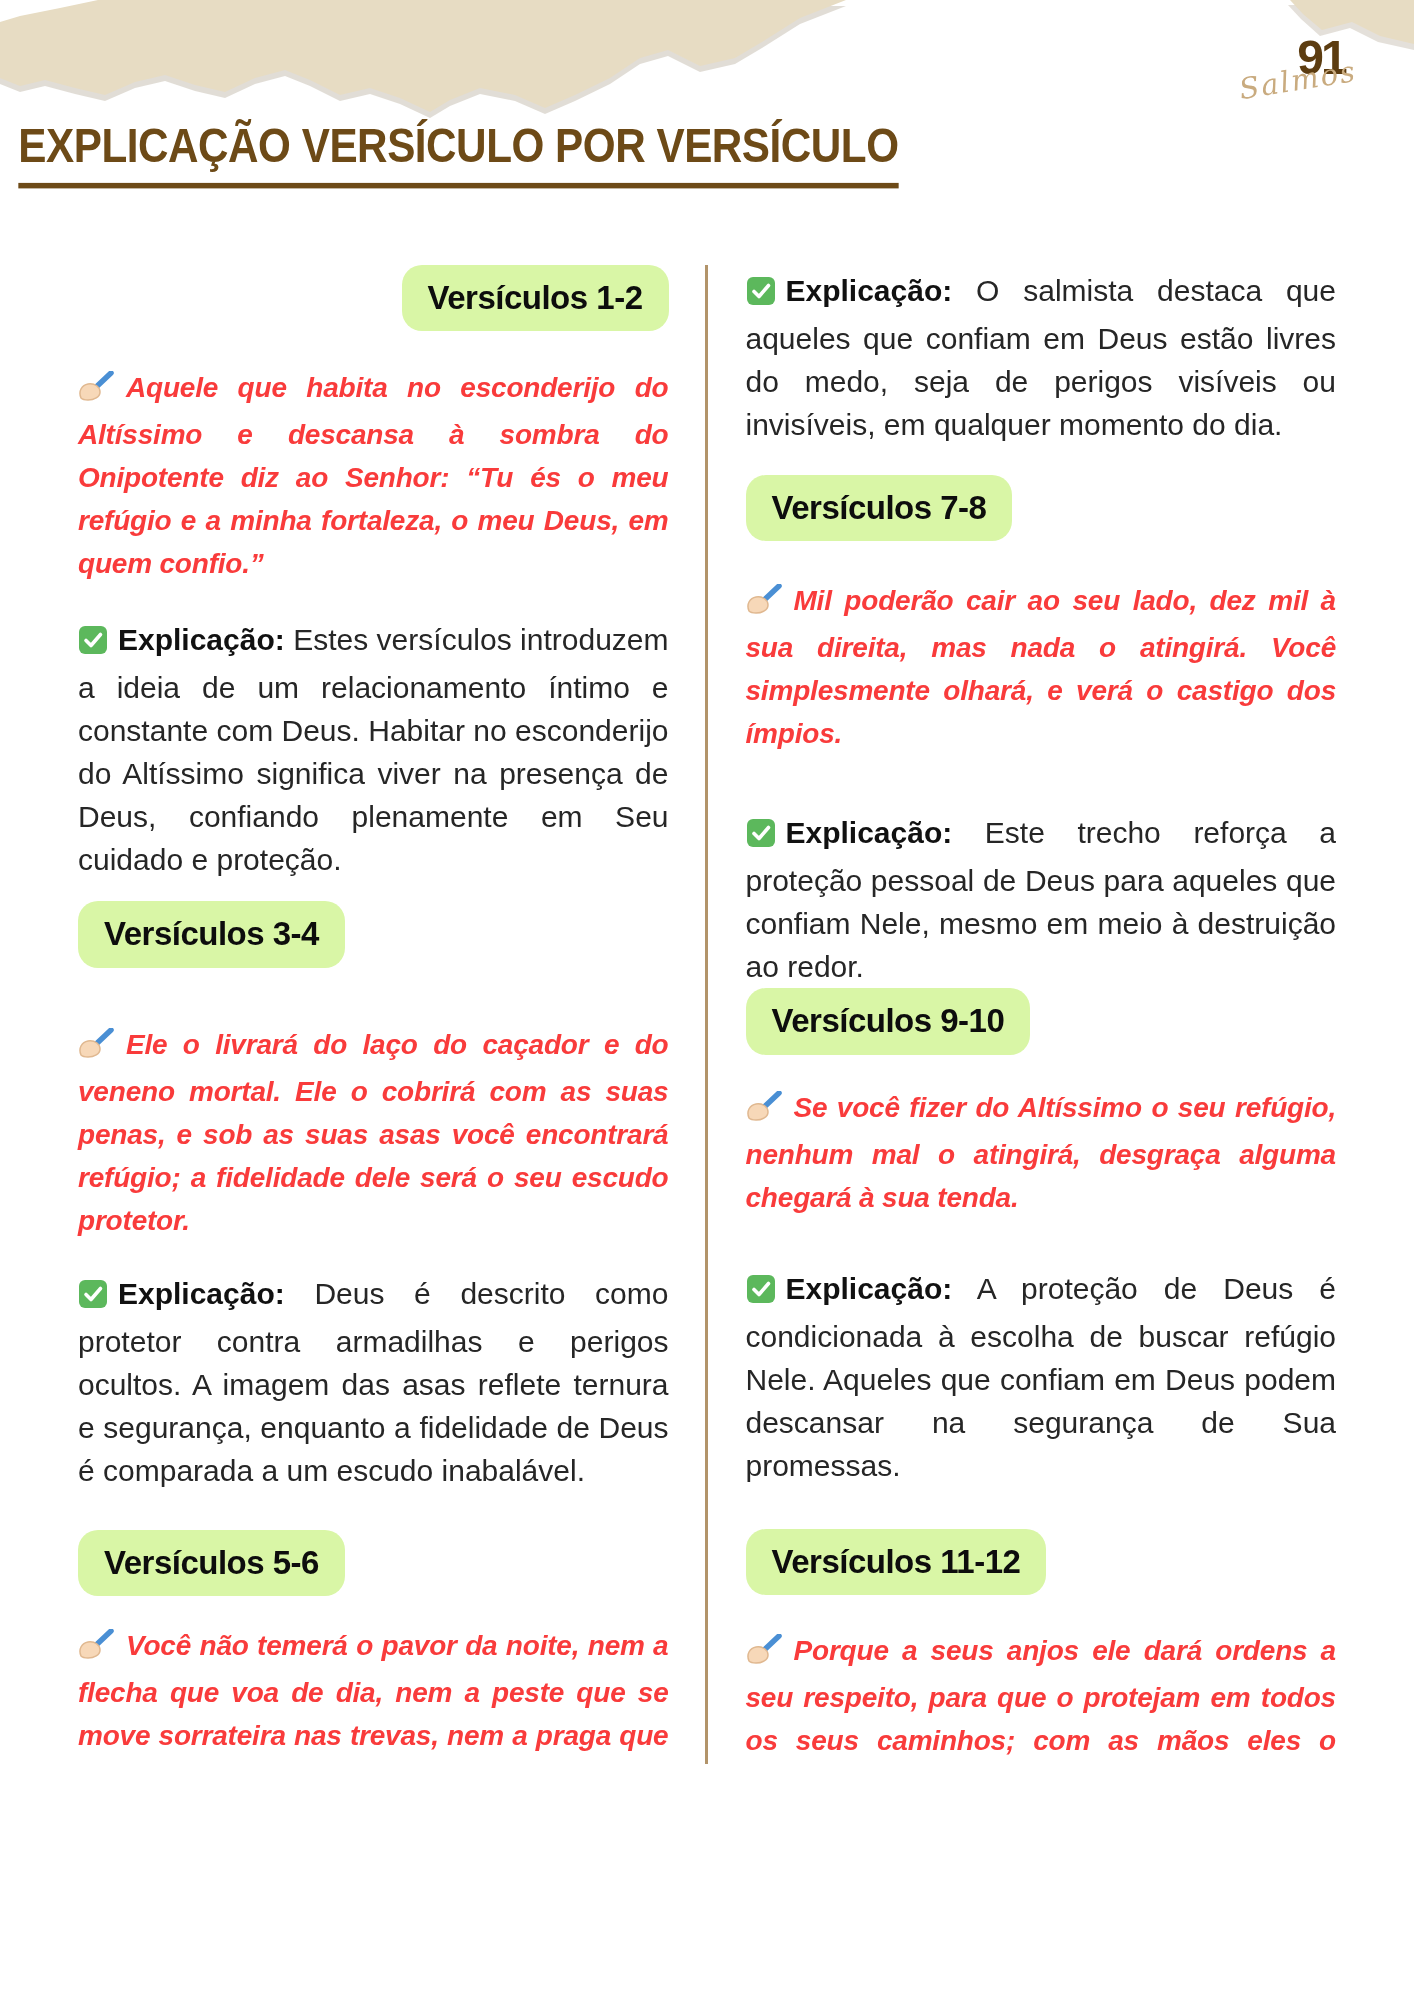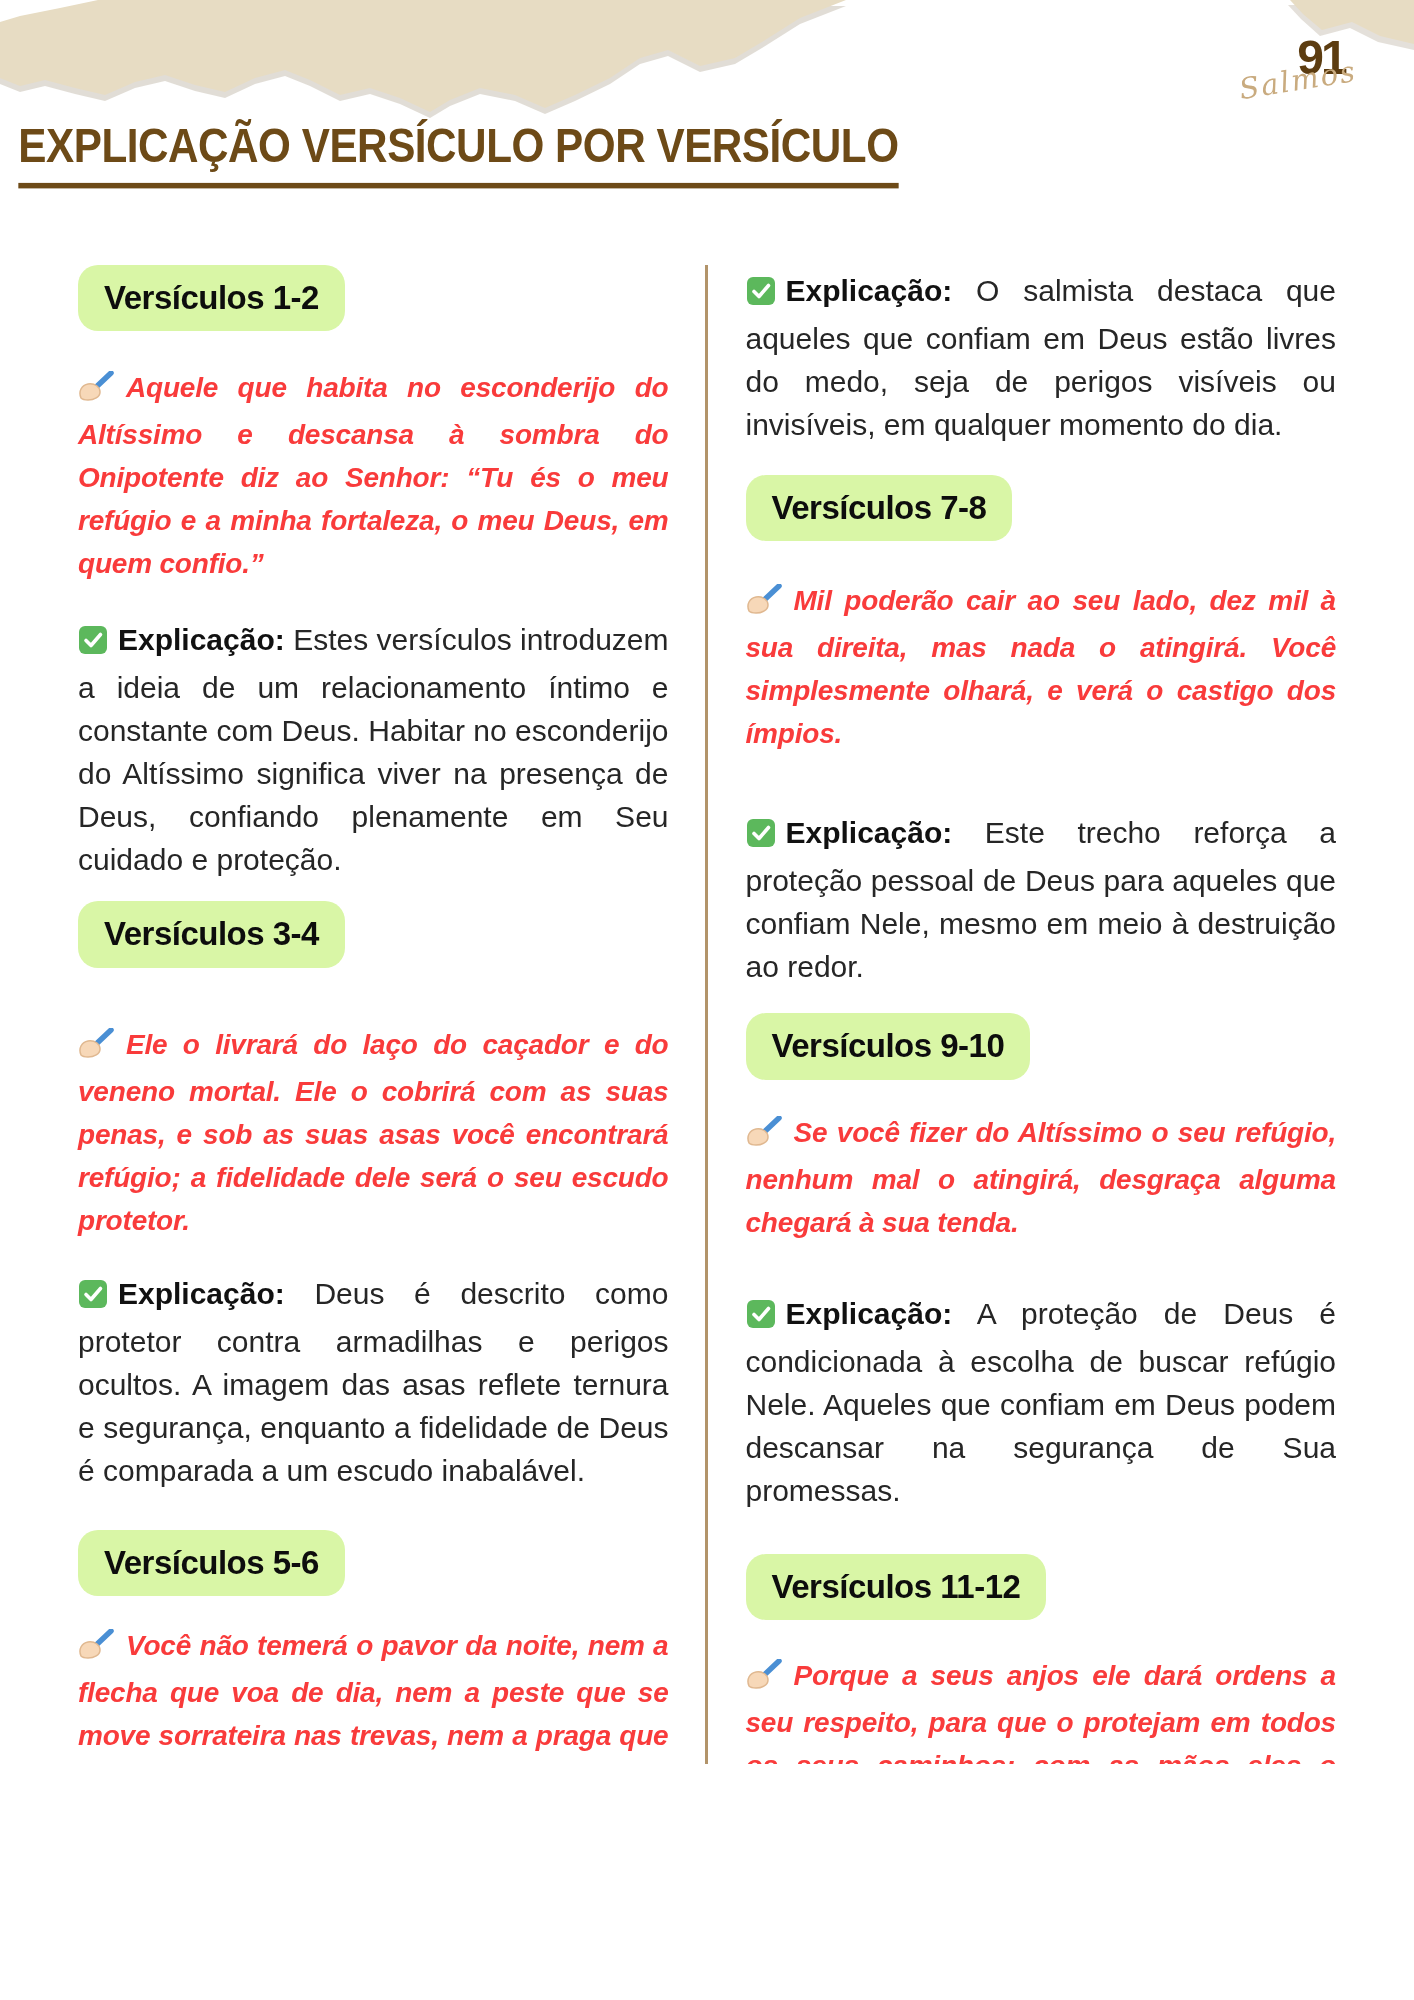--- a/index.html
+++ b/index.html
@@ -68,21 +68,21 @@
   <div class="title-wrap">
     <h1 class="title">EXPLICAÇÃO VERSÍCULO POR VERSÍCULO</h1>
   </div>
 
   <div class="divider"></div>
 
   <div class="content">
 
     <div class="col col-left">
 
-      <div class="pill-row" style="margin-bottom:35px;">
+      <div class="pill-row" style="margin-bottom:35px;text-align:right;">
         <span class="pill">Versículos 1-2</span>
       </div>
 
       <p class="verse" style="margin-bottom:33px;">
         <span class="icon hand"><svg width="36" height="30" viewBox="0 0 36 30">
               <path d="M33 2 L15 19" stroke="#4a8fd4" stroke-width="5.5" stroke-linecap="round" fill="none"></path>
               <path d="M3 27 C0 20 4 14 10 13 C17 12 22 16 22 21 C22 26 16 29 10 29 C7 29 4.5 28.5 3 27 Z" fill="#f7d8b8" stroke="#e0b890" stroke-width="1.5"></path>
             </svg></span><span>Aquele que habita no esconderijo do Altíssimo e descansa à sombra do Onipotente diz ao Senhor: “Tu és o meu refúgio e a minha fortaleza, o meu Deus, em quem confio.”</span>
       </p>
 
@@ -137,21 +137,21 @@
         <span class="pill">Versículos 7-8</span>
       </div>
 
       <p class="verse" style="margin-bottom:56px;">
         <span class="icon hand"><svg width="36" height="30" viewBox="0 0 36 30">
               <path d="M33 2 L15 19" stroke="#4a8fd4" stroke-width="5.5" stroke-linecap="round" fill="none"></path>
               <path d="M3 27 C0 20 4 14 10 13 C17 12 22 16 22 21 C22 26 16 29 10 29 C7 29 4.5 28.5 3 27 Z" fill="#f7d8b8" stroke="#e0b890" stroke-width="1.5"></path>
             </svg></span><span>Mil poderão cair ao seu lado, dez mil à sua direita, mas nada o atingirá. Você simplesmente olhará, e verá o castigo dos ímpios.</span>
       </p>
 
-      <p class="expl" style="margin-bottom:25px;">
+      <p class="expl" style="">
         <span class="icon"><svg width="30" height="30" viewBox="0 0 30 30">
               <rect x="1" y="1" width="28" height="28" rx="6" fill="#5cb85c"></rect>
               <path d="M8 15.5 L13 20.5 L22.5 9.5" stroke="#ffffff" stroke-width="3.6" fill="none" stroke-linecap="round" stroke-linejoin="round"></path>
             </svg></span><span class="lbl">Explicação:</span> <span>Este trecho reforça a proteção pessoal de Deus para aqueles que confiam Nele, mesmo em meio à destruição ao redor.</span>
       </p>
 
       <div class="pill-row" style="margin-bottom:31px;">
         <span class="pill">Versículos 9-10</span>
       </div>
 

